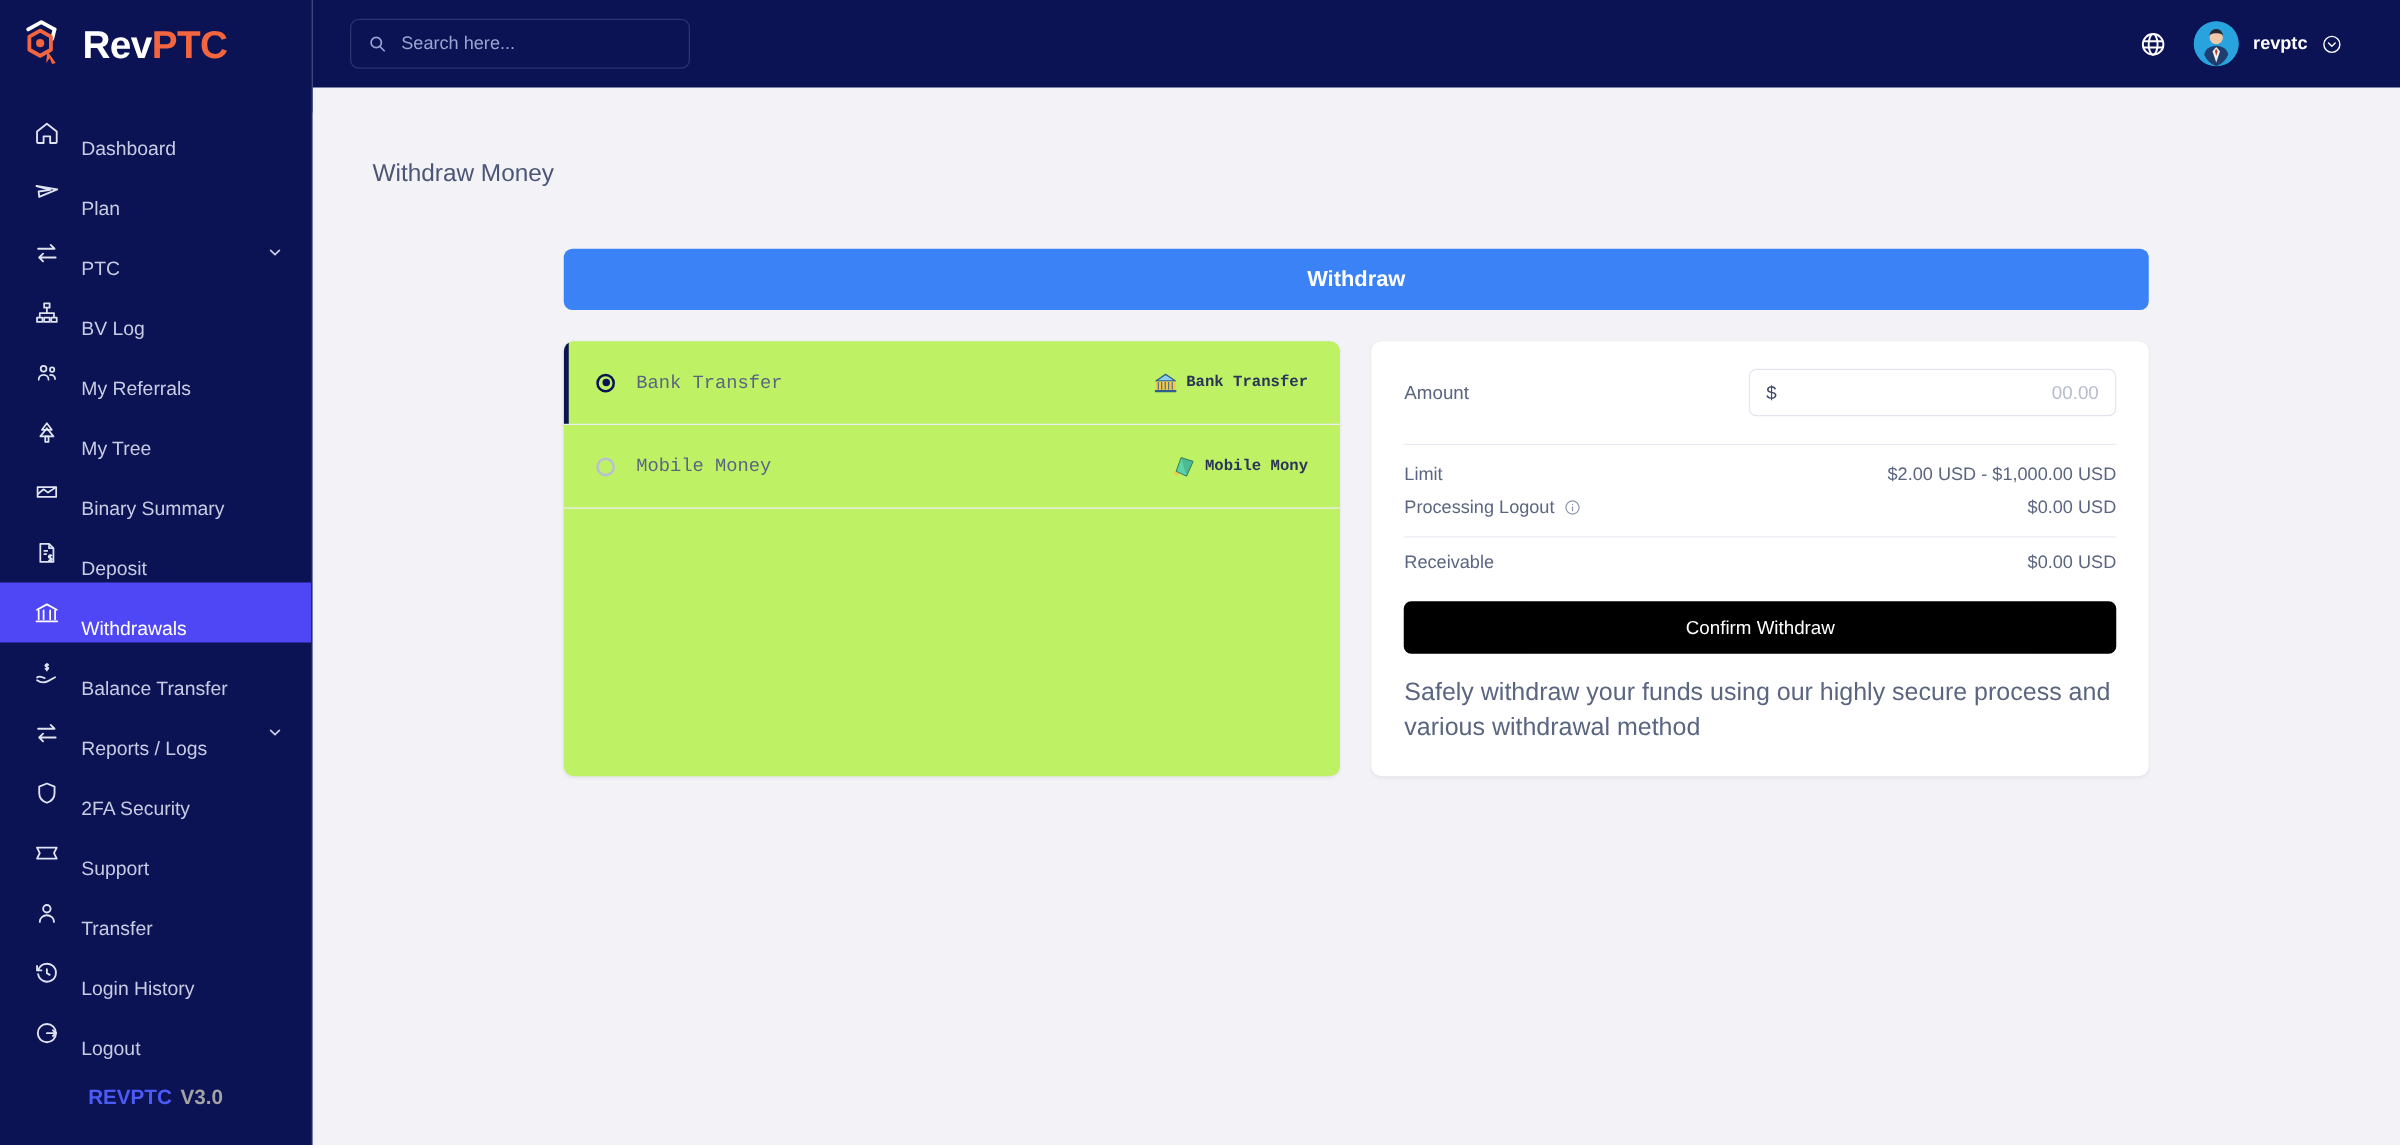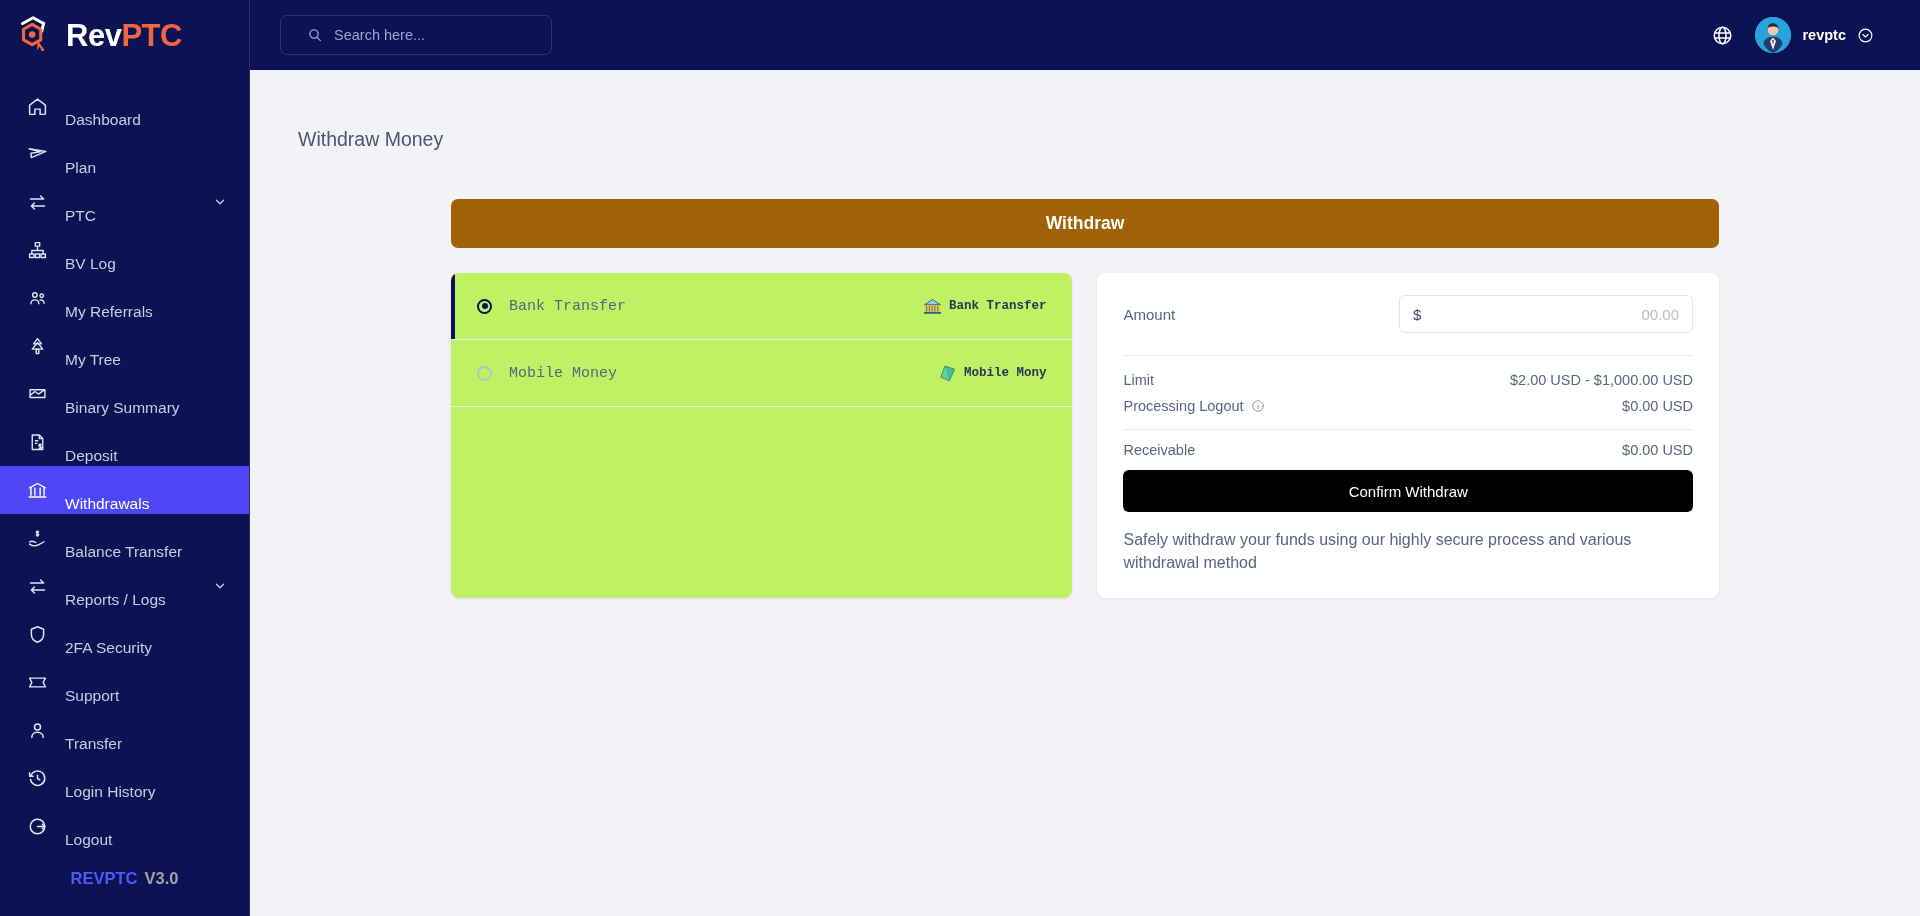--- a/index.html
+++ b/index.html
@@ -71,21 +71,21 @@
     height: 70px; min-height: 70px;
     background: #0b1354;
     display: flex; align-items: center;
     padding: 0 46px 0 30px;
   }
   .search-box {
     width: 272px; height: 40px;
     border: 1px solid #2a3570; border-radius: 7px;
     background: transparent;
     display: flex; align-items: center;
-    padding: 0 26px; gap: 11px;
+    padding: 0 13px; gap: 11px;
     cursor: text;
   }
   .search-box .sico { width: 16px; height: 16px; color: #9aa4d4; flex: 0 0 16px; }
   .search-box input {
     flex: 1 1 auto; border: 0; outline: 0;
     background: transparent; color: #d7dcf3;
     font-size: 14.5px; font-family: inherit;
   }
   .search-box input::placeholder { color: #9aa4cf; }
 
@@ -113,21 +113,21 @@
     margin-top: 20px;
   }
   .page-title {
     font-size: 19.5px; color: #4b5675; font-weight: 500;
     margin: 12px 0 0 18px;
   }
   .center-col {
     width: 1268px; margin: 48px auto 0 auto;
   }
   .withdraw-header {
-    background: #a16207; color: #ffffff;
+    background: #3b82f6; color: #ffffff;
     height: 49px; border-radius: 7px;
     display: flex; align-items: center; justify-content: center;
     font-size: 17.5px; font-weight: 700;
   }
   .panels { display: flex; gap: 25px; margin-top: 25px; }
 
   .methods-card {
     width: 622px; background: #bef264;
     border-radius: 8px; min-height: 300px;
     box-shadow: 0 1px 3px rgba(23,28,66,.07);
@@ -189,30 +189,30 @@
     font-size: 14.5px; color: #5a6580;
     padding: 5px 0;
   }
   .kv .k { display: flex; align-items: center; gap: 7px; }
   .kv .v { margin-left: auto; }
   .kv .infoi { width: 14px; height: 14px; color: #8d96ae; cursor: pointer; }
   .kv-top { padding-top: 16px; }
   .kv-divider {
     border-top: 1px solid #e9ebf2; margin: 10px 0 0 0;
   }
-  .kv-receivable { padding-top: 12px; padding-bottom: 12px; justify-content: flex-end; }
+  .kv-receivable { padding-top: 12px; padding-bottom: 23px; justify-content: flex-end; }
 
   .confirm-btn {
     width: 100%; height: 42px; border: 0; border-radius: 6px;
     background: #000000; color: #ffffff;
     font-size: 15px; font-weight: 500; cursor: pointer;
     font-family: inherit;
   }
   .note {
-    margin-top: 17px; font-size: 16px; color: #5a6580;
+    margin-top: 17px; font-size: 20px; color: #5a6580;
     line-height: 1.42;
   }
 
   .scrollhint {
     position: absolute; left: 0; top: 845px;
     width: 4px; height: 14px; background: #e2e3ef; border-radius: 2px;
   }
 </style>
 </head>
 <body>

